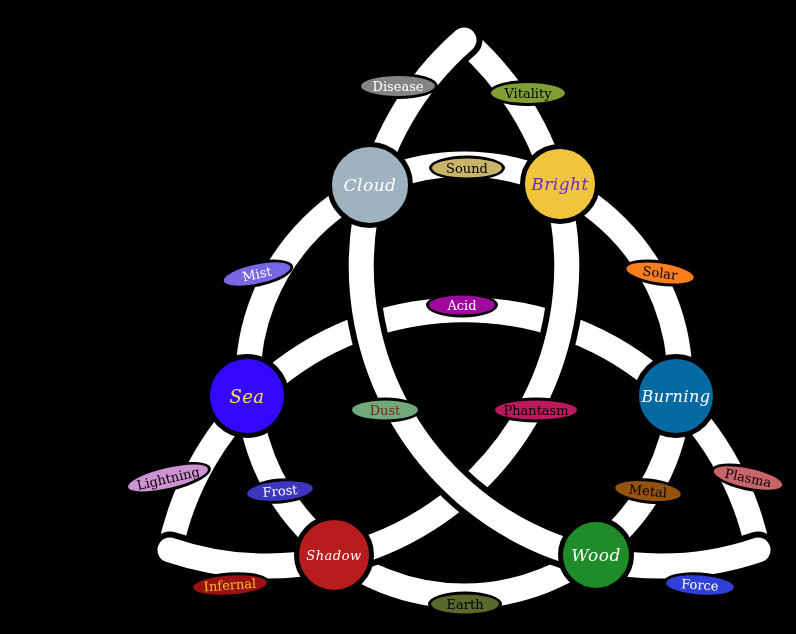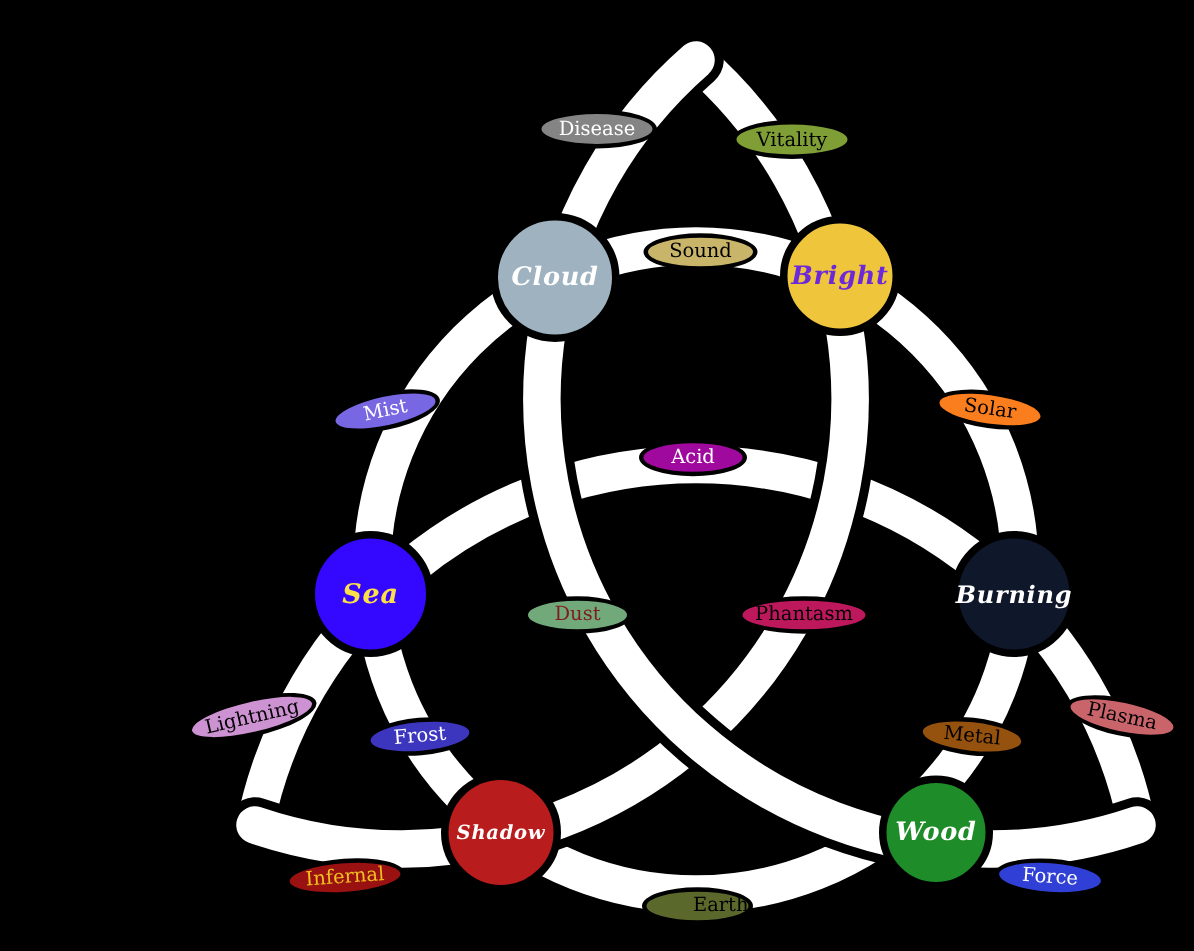--- a/index.html
+++ b/index.html
@@ -5,21 +5,21 @@
   html,body{margin:0;padding:0;background:#000;}
   .stage{
     position:relative;width:796px;height:634px;background:#000;
     overflow:hidden;font-family:"DejaVu Serif", serif;
   }
   .stage svg{position:absolute;left:0;top:0;}
   .node{
     position:absolute;border:5px solid #000;border-radius:50%;
     display:flex;align-items:center;justify-content:center;
     transform:translate(-50%,-50%);
-    font-style:italic;font-weight:bold;letter-spacing:.5px;
+    font-style:italic;font-weight:normal;letter-spacing:.5px;
     box-sizing:border-box;white-space:nowrap;text-align:right;
   }
   .pill{
     position:absolute;border:3px solid #000;border-radius:50%;
     display:flex;align-items:center;justify-content:center;
     font-size:13px;box-sizing:border-box;white-space:nowrap;
     line-height:1;
   }
 </style>
 </head>
@@ -45,27 +45,27 @@
   <div id="node-layer">
       <div class="node" style="left: 370px; top: 185px; width: 86px; height: 86px; background: rgb(159, 178, 192); color: rgb(255, 255, 255); font-size: 17px;">
         <span>Cloud</span>
       </div>
       <div class="node" style="left: 560px; top: 184px; width: 80px; height: 80px; background: rgb(239, 197, 60); color: #6d28d9; font-size: 17px;">
         <span>Bright</span>
       </div>
       <div class="node" style="left: 247px; top: 396px; width: 84px; height: 84px; background: rgb(52, 7, 255); color: #fde047; font-size: 18px;">
         <span>Sea</span>
       </div>
-      <div class="node" style="left: 676px; top: 396px; width: 84px; height: 84px; background: #0f172a; color: rgb(255, 255, 255); font-size: 16px;">
+      <div class="node" style="left: 676px; top: 396px; width: 84px; height: 84px; background: #0369a1; color: rgb(255, 255, 255); font-size: 16px;">
         <span>Burning</span>
       </div>
       <div class="node" style="left: 334px; top: 555px; width: 80px; height: 80px; background: #b91c1c; color: rgb(255, 255, 255); font-size: 13px;">
         <span>Shadow</span>
       </div>
-      <div class="node" style="left: 624px; top: 555px; width: 76px; height: 76px; background: rgb(30, 140, 40); color: rgb(255, 255, 255); font-size: 17px;">
+      <div class="node" style="left: 596px; top: 555px; width: 76px; height: 76px; background: rgb(30, 140, 40); color: rgb(255, 255, 255); font-size: 17px;">
         <span>Wood</span>
       </div>
       <div class="pill" style="left: 398px; top: 86px; width: 80px; height: 26px; background: rgb(132, 132, 132); color: #ffffff; transform: translate(-50%, -50%) rotate(0deg);">
         <span>Disease</span>
       </div>
       <div class="pill" style="left: 528px; top: 93px; width: 80px; height: 26px; background: rgb(127, 159, 54); color: rgb(0, 0, 0); transform: translate(-50%, -50%) rotate(0deg);">
         <span>Vitality</span>
       </div>
       <div class="pill" style="left: 467px; top: 168px; width: 76px; height: 25px; background: rgb(201, 181, 106); color: rgb(0, 0, 0); transform: translate(-50%, -50%) rotate(0deg);">
         <span>Sound</span>
@@ -93,20 +93,20 @@
       </div>
       <div class="pill" style="left: 648px; top: 491px; width: 72px; height: 25px; background: rgb(149, 81, 14); color: rgb(0, 0, 0); transform: translate(-50%, -50%) rotate(6deg);">
         <span>Metal</span>
       </div>
       <div class="pill" style="left: 748px; top: 478px; width: 76px; height: 25px; background: rgb(201, 100, 106); color: rgb(0, 0, 0); transform: translate(-50%, -50%) rotate(12deg);">
         <span>Plasma</span>
       </div>
       <div class="pill" style="left: 230px; top: 585px; width: 80px; height: 25px; background: rgb(153, 17, 17); color: rgb(240, 192, 32); transform: translate(-50%, -50%) rotate(-4deg);">
         <span>Infernal</span>
       </div>
-      <div class="pill" style="left: 465px; top: 604px; width: 74px; height: 25px; background: rgb(90, 104, 44); color: rgb(0, 0, 0); transform: translate(-50%, -50%) rotate(0deg); justify-content: flex-end;">
+      <div class="pill" style="left: 465px; top: 604px; width: 74px; height: 25px; background: rgb(90, 104, 44); color: rgb(0, 0, 0); transform: translate(-50%, -50%) rotate(0deg);">
         <span>Earth</span>
       </div>
       <div class="pill" style="left: 700px; top: 585px; width: 74px; height: 25px; background: rgb(48, 64, 214); color: rgb(255, 255, 255); transform: translate(-50%, -50%) rotate(4deg);">
         <span>Force</span>
       </div>
     </div>
 </div>
 
 </body></html>

